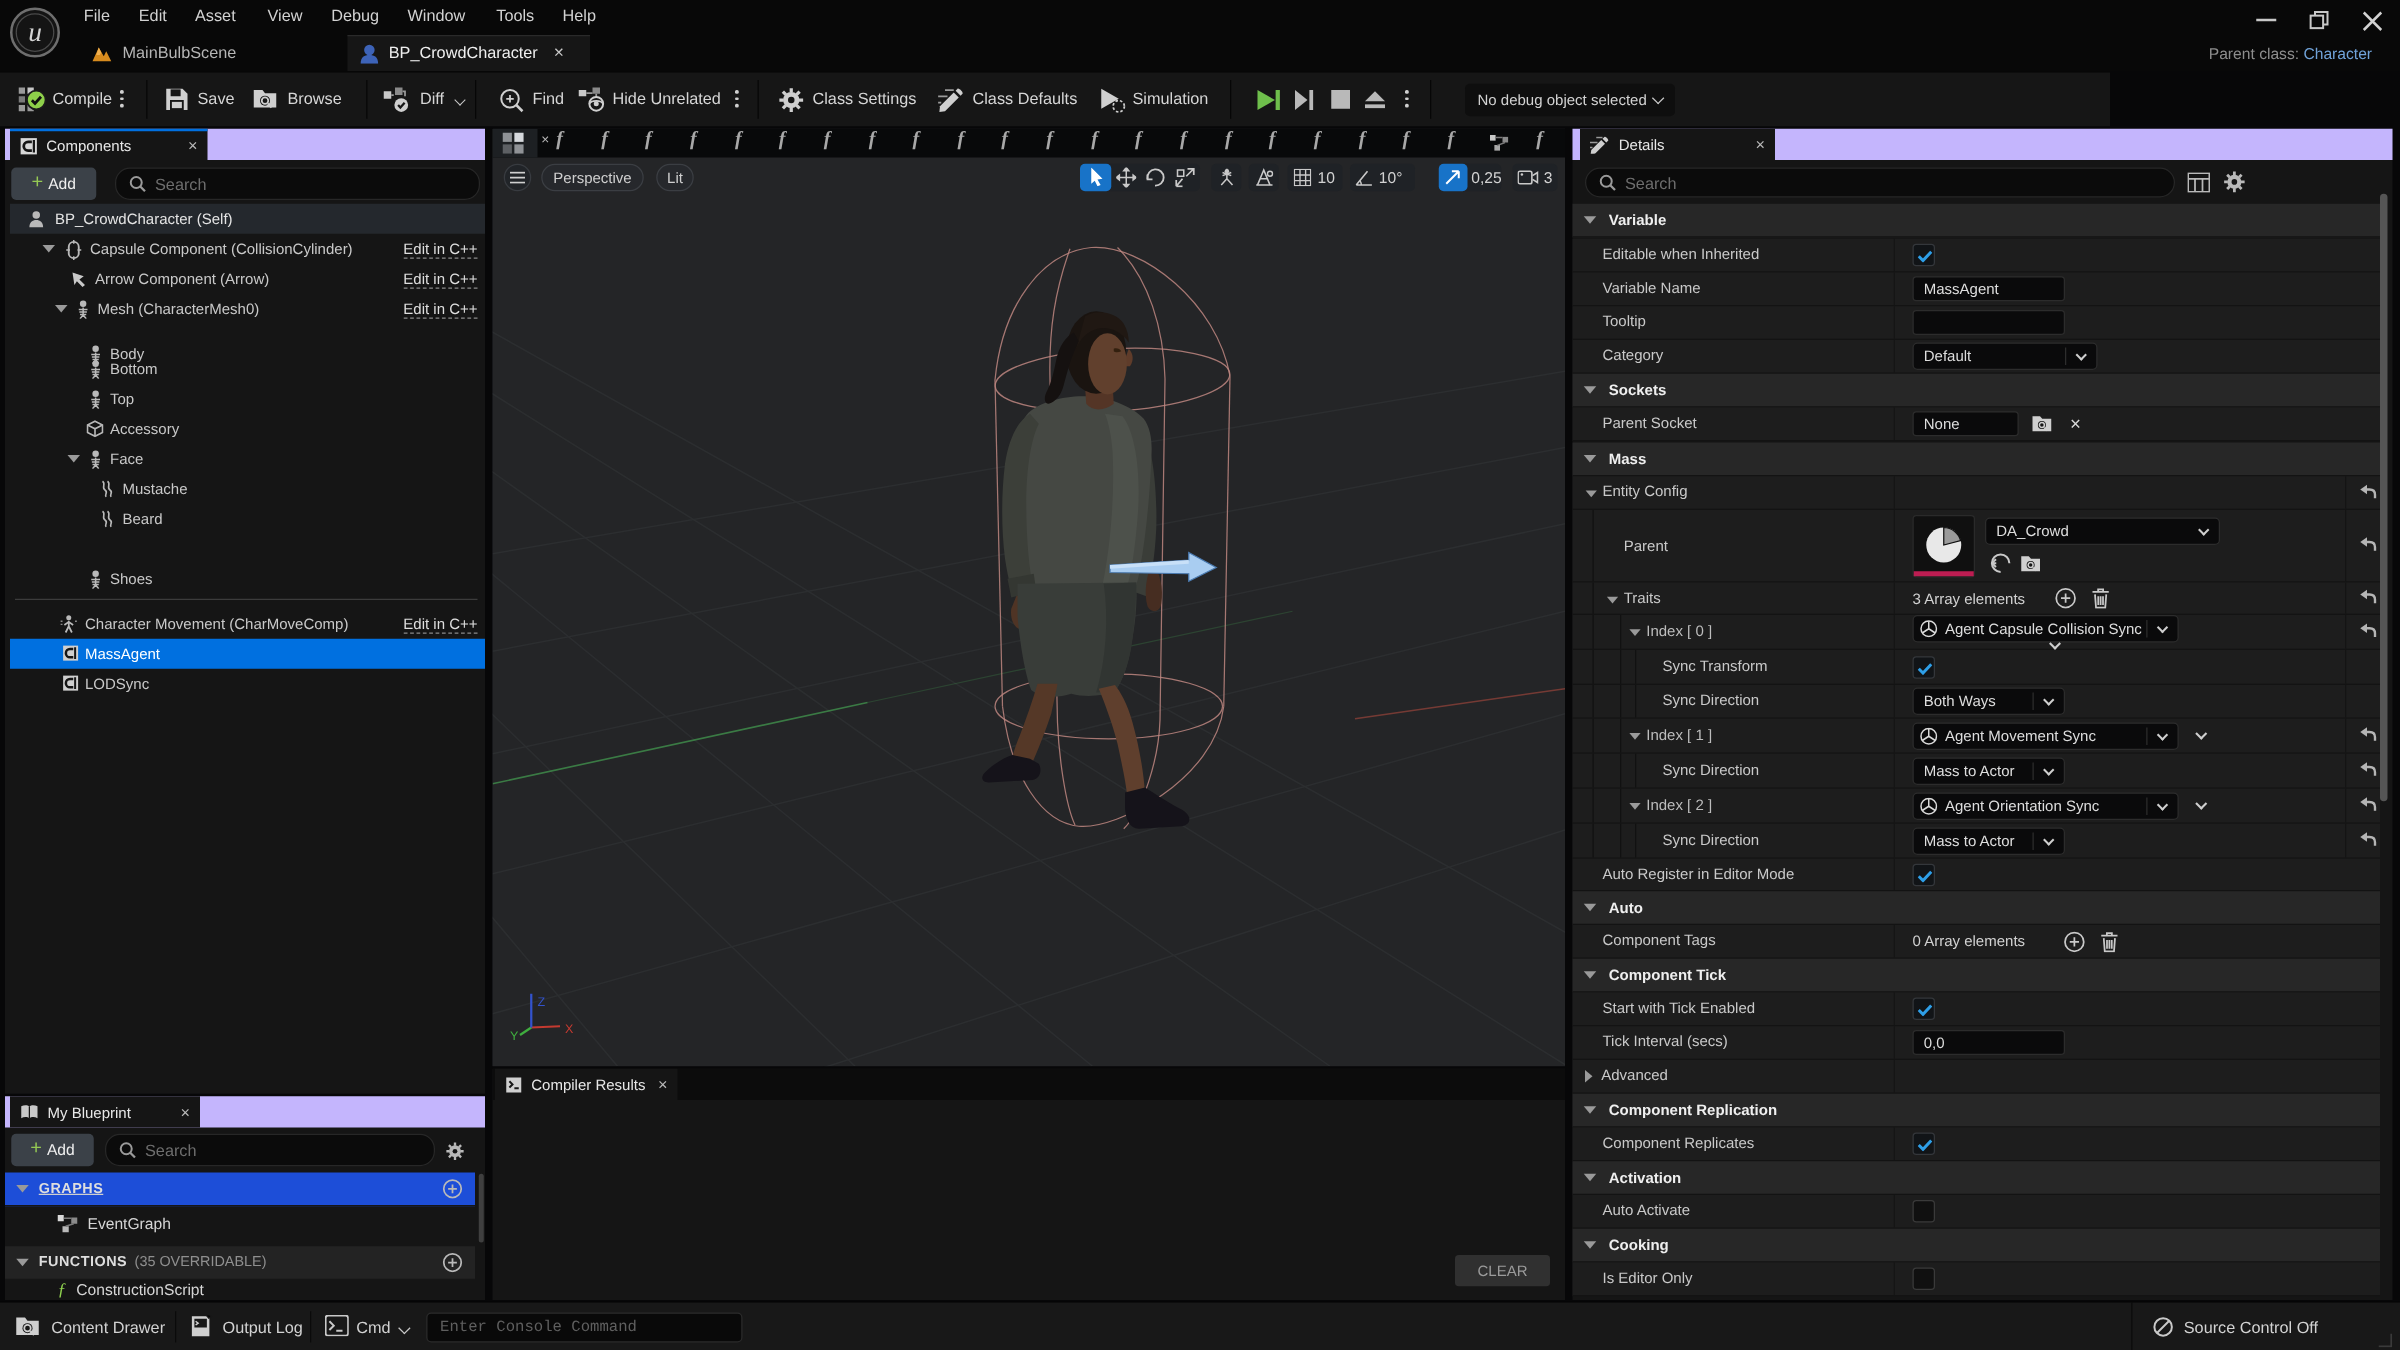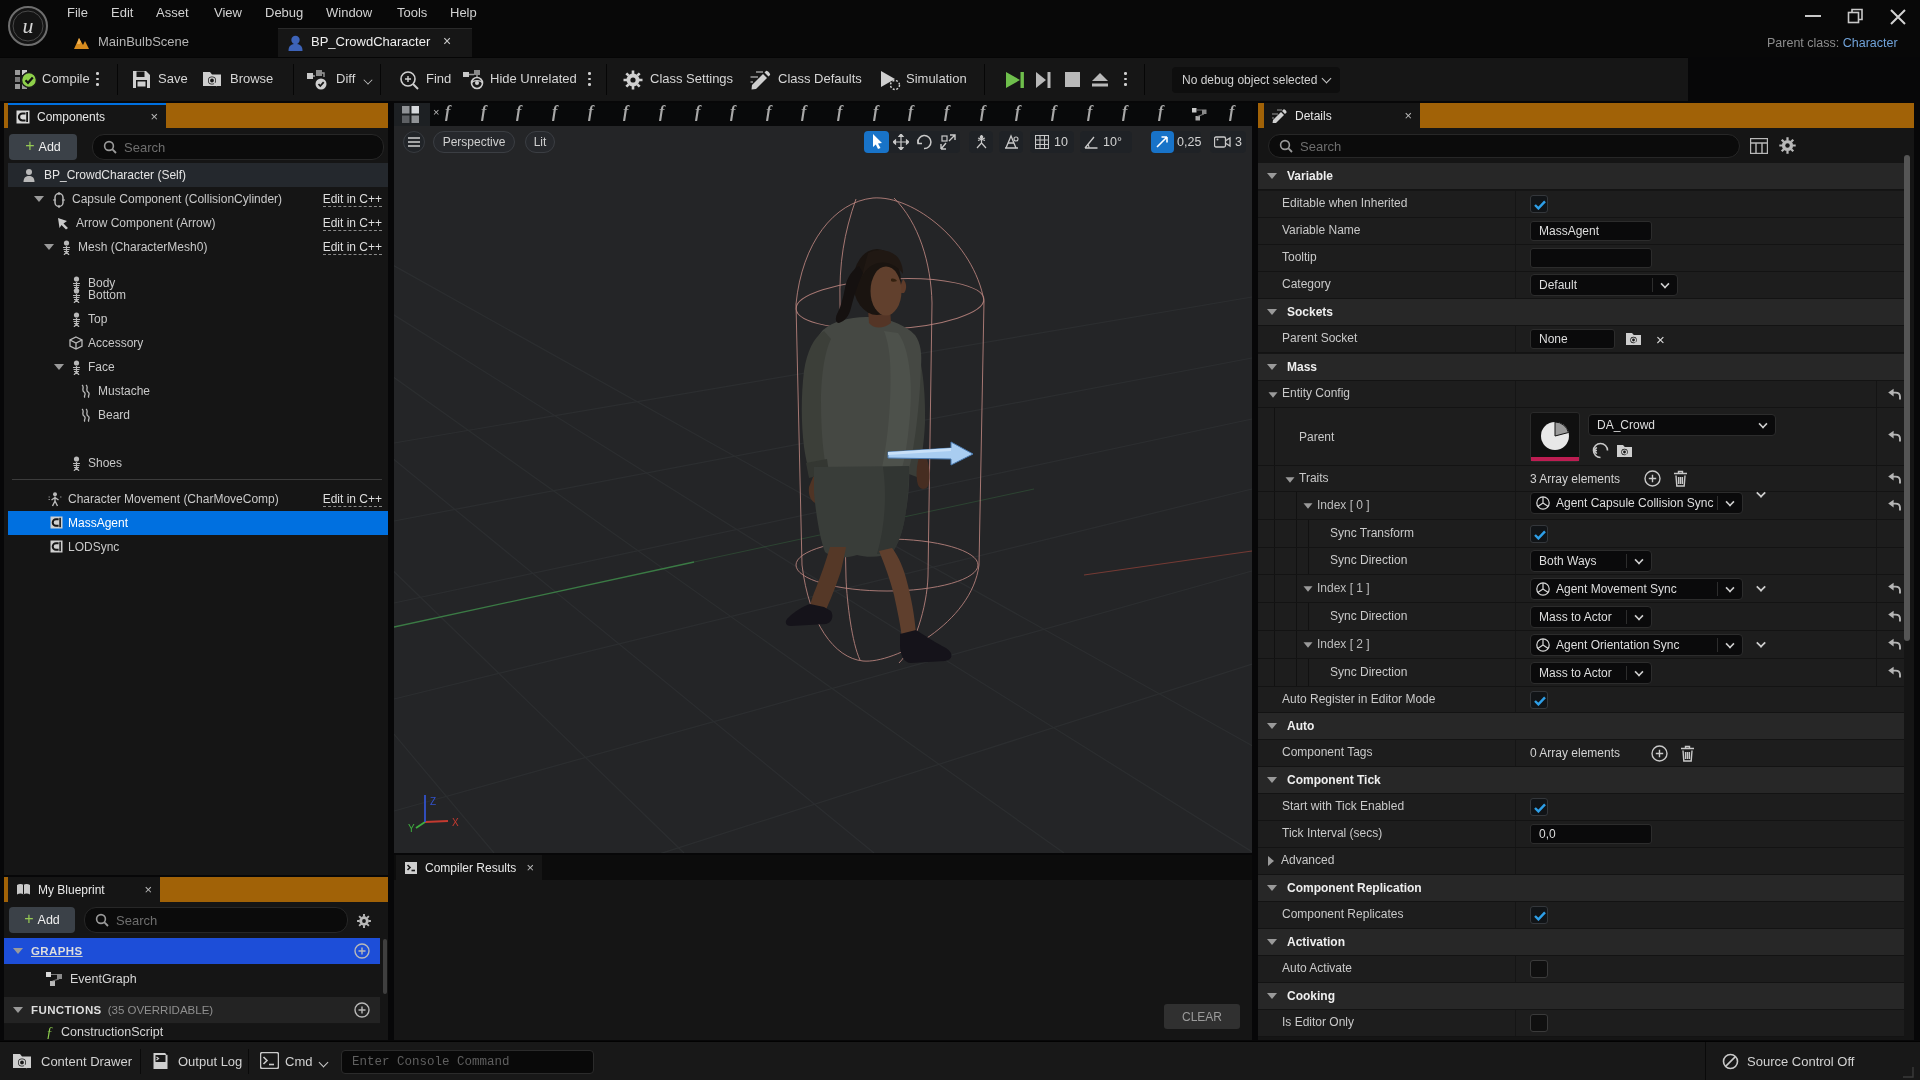--- a/index.html
+++ b/index.html
@@ -7,21 +7,21 @@
   .abs { position:absolute; }
   #root { position:relative; width:1920px; height:1080px; }
   
   #titlebar { left:0; top:0; width:1920px; height:28px; background:#080808; }
   #tabrow   { left:0; top:28px; width:1920px; height:29px; background:#080808; }
   #toolbar  { left:0; top:57px; width:1688px; height:44px; background:#161616; border-top:1px solid #050505;}
   .menuitem { position:absolute; top:5px; font-size:13px; color:#d2d2d2; }
   .wbtn { position:absolute; color:#c8c8c8; }
   
   .panel { position:absolute; background:#151515; }
-  .tabstrip { position:absolute; background:#a16207; width:100%; height:25px; }
+  .tabstrip { position:absolute; background:#c4b5fd; width:100%; height:25px; }
   .ptab { position:absolute; top:0; height:25px; background:#151515; display:flex; align-items:center; font-size:12px; color:#e8e8e8; }
   .ptab .x { color:#b9b9b9; font-size:13px; margin-left:auto; }
   
   .trow { position:absolute; left:4px; width:380px; height:24px; display:flex; align-items:center; font-size:12px; color:#c9c9c9; }
   .editc { position:absolute; right:6px; font-size:12px; color:#dedede; border-bottom:1px dashed #8a8a8a; }
   
   .drow { position:absolute; left:0; width:100%; height:27px; border-bottom:1px solid #131313; background:#1d1d1d; display:flex; align-items:center; }
   .dcat { background:#272727; }
   .drow:not(.dcat)::after { content:""; position:absolute; left:257px; top:0; width:1px; height:100%; background:#151515; }
   .dcat .t { font-size:12px; font-weight:bold; color:#efefef; }
@@ -755,21 +755,21 @@
               <path d="M1.2 4.6 L6.6 0.8 L6.6 8.4 Z" fill="#b5b5b5"></path>
               <path d="M5.8 4.6 H8.6 C11.4 4.6 13 6.2 13 8.8 L13 11.6" fill="none" stroke="#b5b5b5" stroke-width="1.9"></path>
             </svg></span>
           <i class="abs" style="left:618px; top:0; width:1px; height:100%; background:#141414;"></i>
         </div>
       <div class="drow" style="top:389px; height:28px;">
           <i class="abs" style="left:16px; top:0; width:1px; height:100%; background:#111;"></i>
           <i class="abs" style="left:38px; top:0; width:1px; height:100%; background:#111;"></i>
           <span class="tri-d" style="position:absolute; left:45px; top:11px; transform:scale(0.9);"></span>
           <span class="dlbl abs" style="left:59px; top:6px; color:#bdbdbd;">Index [ 0 ]</span>
-          <div class="abs" style="left:272px; top:0; height:100%; display:flex; ">
+          <div class="abs" style="left:272px; top:0; height:100%; display:flex; align-items:center;flex-direction:column;">
             <div class="combo" style="width:213px;">
               <svg width="14" height="14" viewBox="0 0 14 14" style="margin:0 6px 0 5px; flex:none;">
                 <circle cx="7" cy="7" r="6.2" fill="none" stroke="#d9d9d9" stroke-width="1.2"></circle>
                 <path d="M7 1 V7 M7 7 L1.8 10.4 M7 7 L12.2 10.4" stroke="#d9d9d9" stroke-width="1.2"></path>
               </svg>
               <span style="white-space:nowrap;">Agent Capsule Collision Sync</span>
               <div style="margin-left:auto; display:flex; align-items:center; height:100%;">
                 <i style="width:1px; height:70%; background:#2d2d2d;"></i>
                 <span class="chev" style="margin:0 8px 0 8px; transform:rotate(45deg) scale(0.8); margin-top:-2px;"></span>
               </div>

